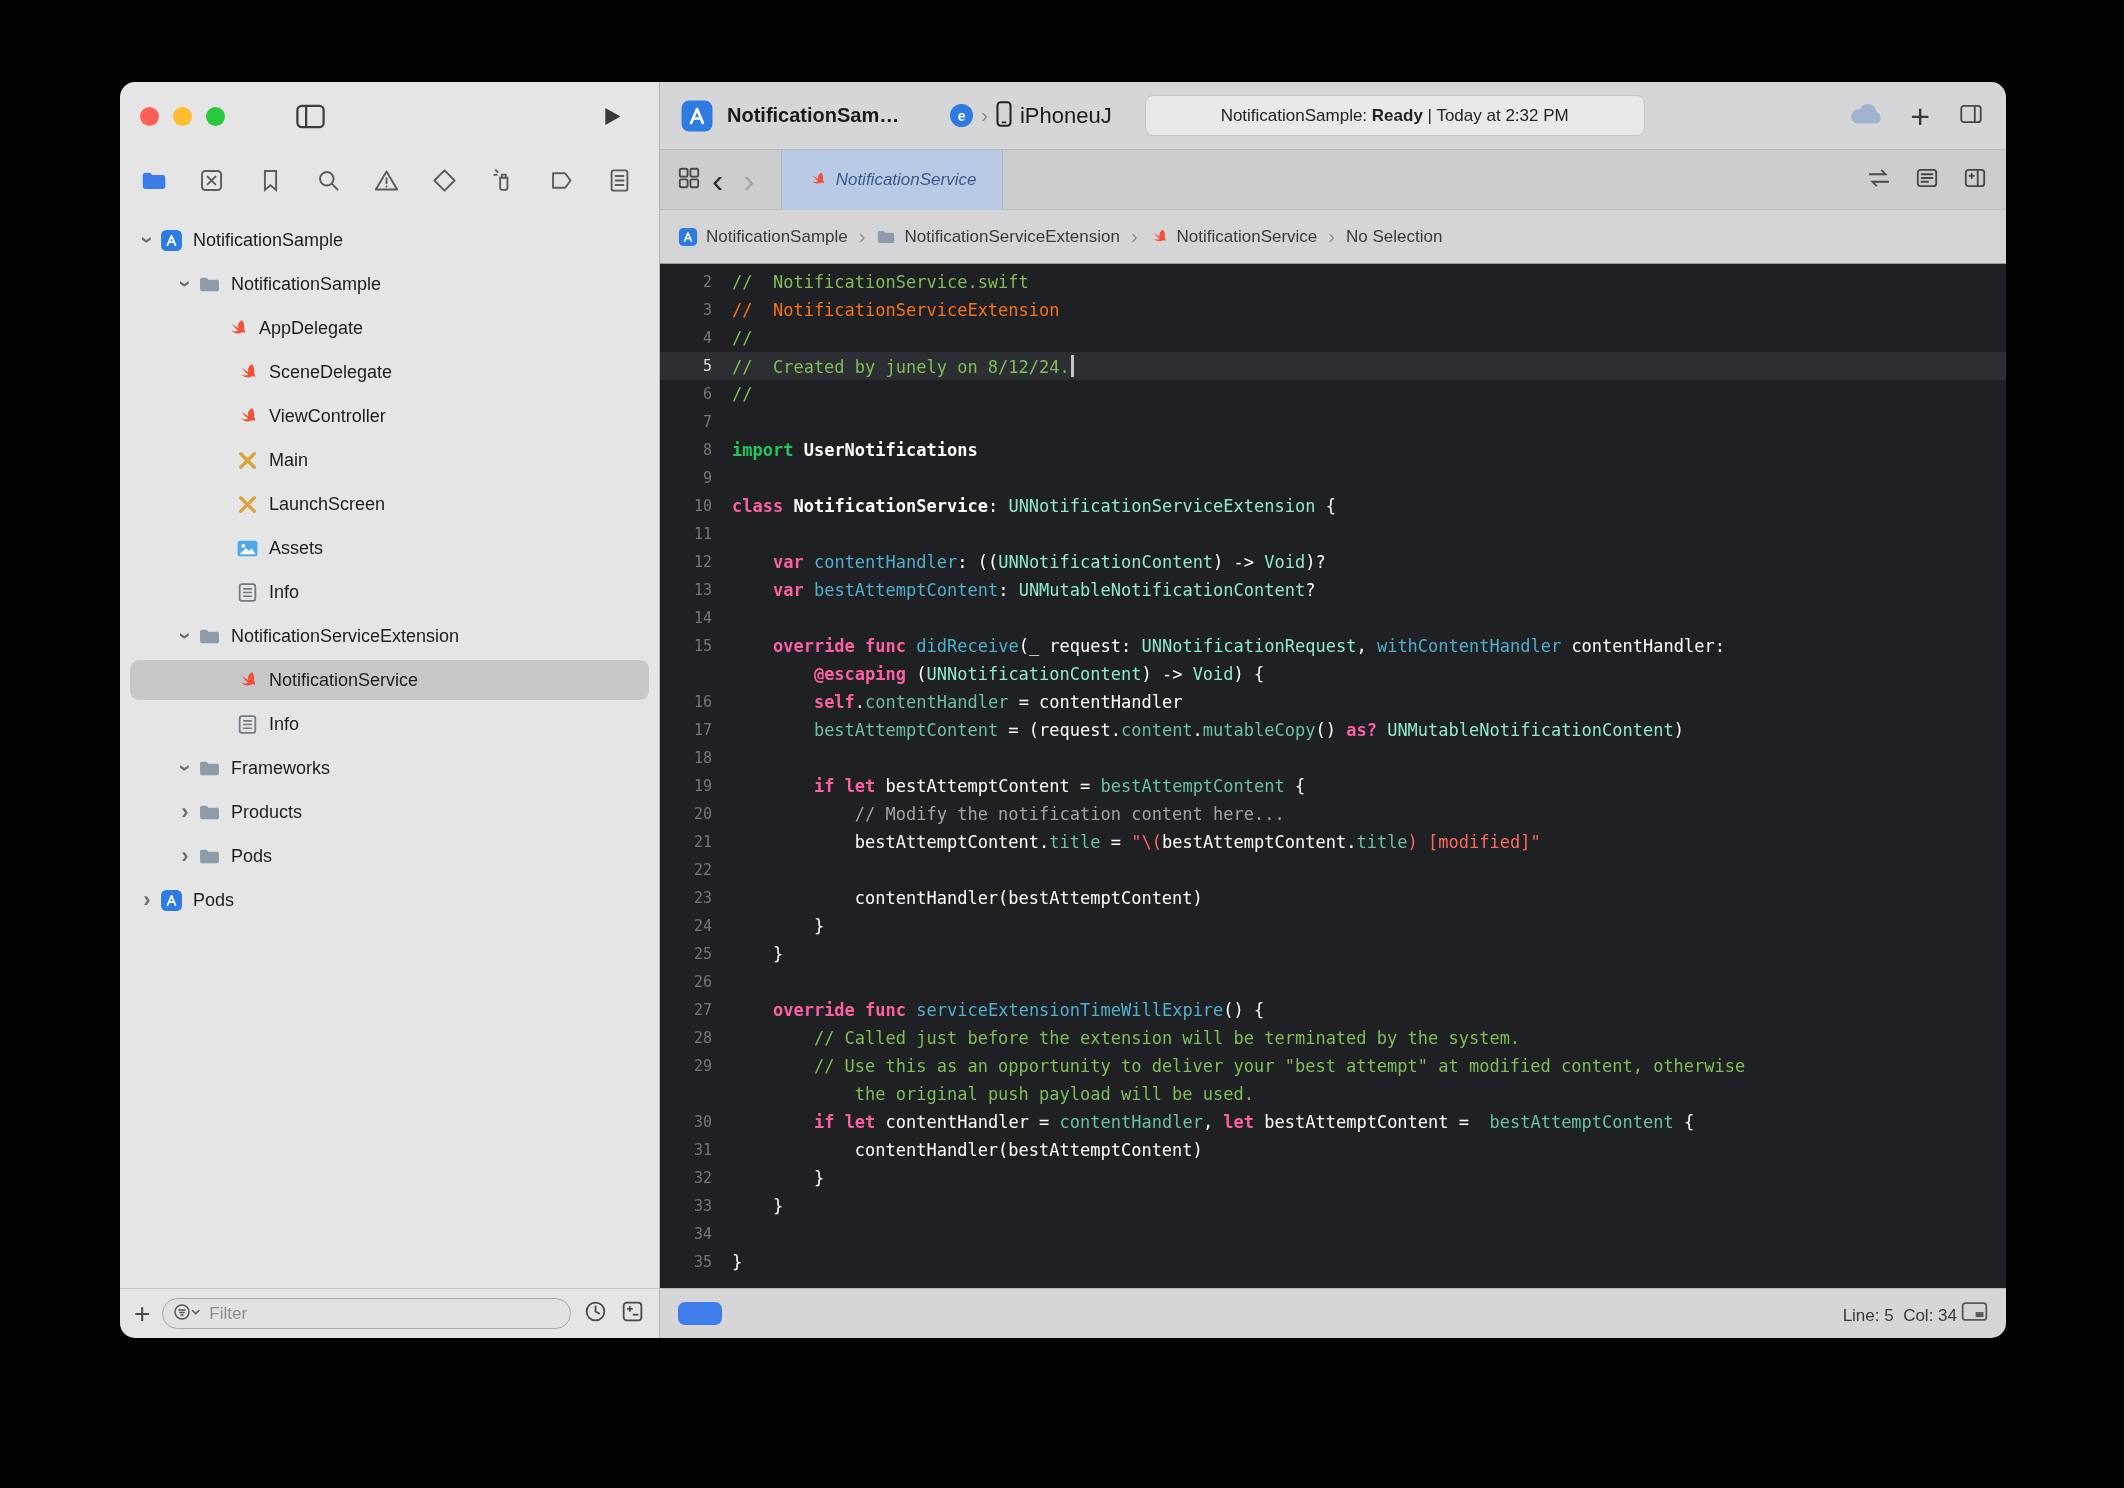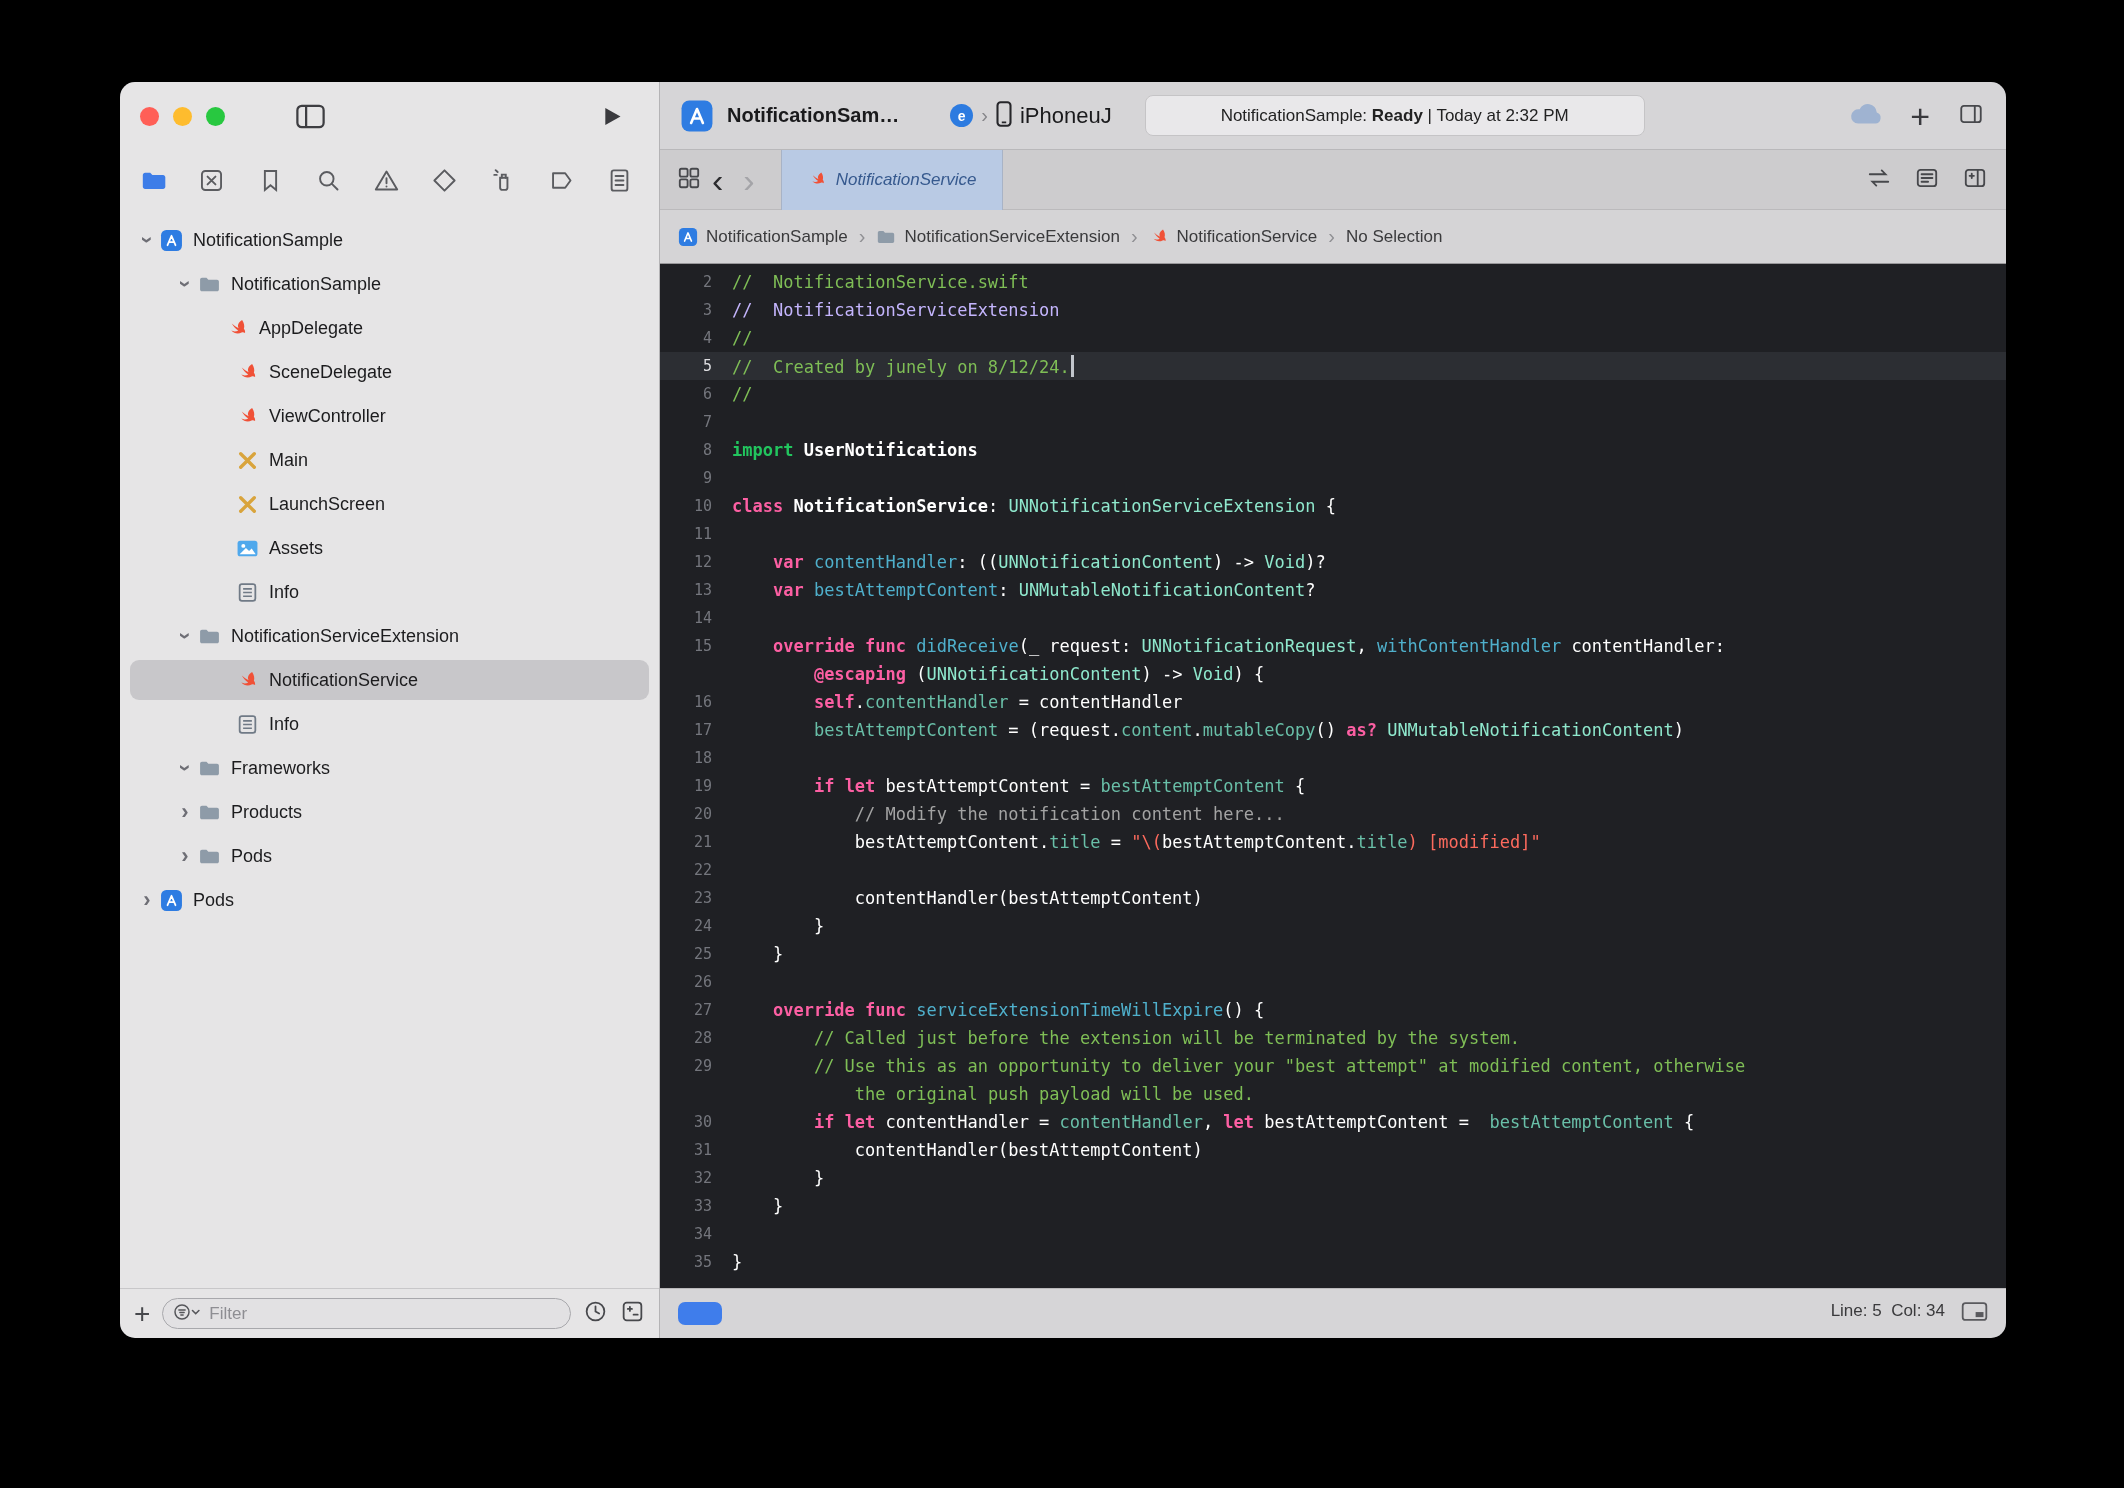--- a/index.html
+++ b/index.html
@@ -85,21 +85,21 @@
   .crow .ln { width:72px; flex:none; text-align:right; padding-right:20px;
               color:#74767D; font-size:15px; }
   .crow.hl { background:#2C2E33; }
   .crow.hl .ln { color:#DFDFE2; }
   .caret { display:inline-block; width:3px; height:22px; background:#C2C6CC;
            vertical-align:-4px; margin-left:1px; }
 
   .editor-footer { height:50px; flex:none; background:#D6D5D7; border-top:1px solid #B9B8BA;
                    display:flex; align-items:center; padding:0 18px; }
   .bp-toggle { width:44px; height:23px; background:#3F7DEB; border-radius:7px; }
-  .ef-right { margin-left:auto; display:flex; align-items:flex-start; gap:16px; }
+  .ef-right { margin-left:auto; display:flex; align-items:flex-end; gap:4px; }
   .line-col { font-size:17px; color:#3A3A3C; white-space:pre; }
 </style>
 </head>
 <body>
 
 <div class="window">
 
   <div class="sidebar">
 
     <div class="sb-header">
@@ -449,21 +449,21 @@
           <span class="bc-label">NotificationService</span>
         </span>
         <span class="bc-sep">›</span>
         <span class="bc-item">
           <span class="bc-label">No Selection</span>
         </span>
       </div>
 
     <div class="codearea" id="code-lines">
         <div class="crow"><span class="ln">2</span><span class="ct"><span style="color: rgb(127, 190, 86);">//  NotificationService.swift</span></span></div>
-        <div class="crow"><span class="ln">3</span><span class="ct"><span style="color: #c4b5fd; text-align: center;">//  NotificationServiceExtension</span></span></div>
+        <div class="crow"><span class="ln">3</span><span class="ct"><span style="color: #f97316; text-align: center;">//  NotificationServiceExtension</span></span></div>
         <div class="crow"><span class="ln">4</span><span class="ct"><span style="color: rgb(127, 190, 86);">//</span></span></div>
         <div class="crow hl"><span class="ln">5</span><span class="ct"><span style="color: rgb(127, 190, 86);">//  Created by junely on 8/12/24.</span><span class="caret"></span></span></div>
         <div class="crow"><span class="ln">6</span><span class="ct"><span style="color: rgb(127, 190, 86);">//</span></span></div>
         <div class="crow"><span class="ln">7</span><span class="ct"></span></div>
         <div class="crow"><span class="ln">8</span><span class="ct"><span style="color: #22c55e; font-weight: bold;">import</span><span style="color: rgb(255, 255, 255);"> </span><span style="color: rgb(255, 255, 255); font-weight: bold;">UserNotifications</span></span></div>
         <div class="crow"><span class="ln">9</span><span class="ct"></span></div>
         <div class="crow"><span class="ln">10</span><span class="ct"><span style="color: rgb(252, 95, 163); font-weight: bold;">class</span><span style="color: rgb(255, 255, 255);"> </span><span style="color: rgb(255, 255, 255); font-weight: bold;">NotificationService</span><span style="color: rgb(255, 255, 255);">: </span><span style="color: rgb(143, 232, 205);">UNNotificationServiceExtension</span><span style="color: rgb(255, 255, 255);"> {</span></span></div>
         <div class="crow"><span class="ln">11</span><span class="ct"></span></div>
         <div class="crow"><span class="ln">12</span><span class="ct"><span style="color: rgb(255, 255, 255);">    </span><span style="color: rgb(252, 95, 163); font-weight: bold;">var</span><span style="color: rgb(255, 255, 255);"> </span><span style="color: rgb(79, 176, 204);">contentHandler</span><span style="color: rgb(255, 255, 255);">: ((</span><span style="color: rgb(143, 232, 205);">UNNotificationContent</span><span style="color: rgb(255, 255, 255);">) -&gt; </span><span style="color: rgb(143, 232, 205);">Void</span><span style="color: rgb(255, 255, 255);">)?</span></span></div>
         <div class="crow"><span class="ln">13</span><span class="ct"><span style="color: rgb(255, 255, 255);">    </span><span style="color: rgb(252, 95, 163); font-weight: bold;">var</span><span style="color: rgb(255, 255, 255);"> </span><span style="color: rgb(79, 176, 204);">bestAttemptContent</span><span style="color: rgb(255, 255, 255);">: </span><span style="color: rgb(143, 232, 205);">UNMutableNotificationContent</span><span style="color: rgb(255, 255, 255);">?</span></span></div>

